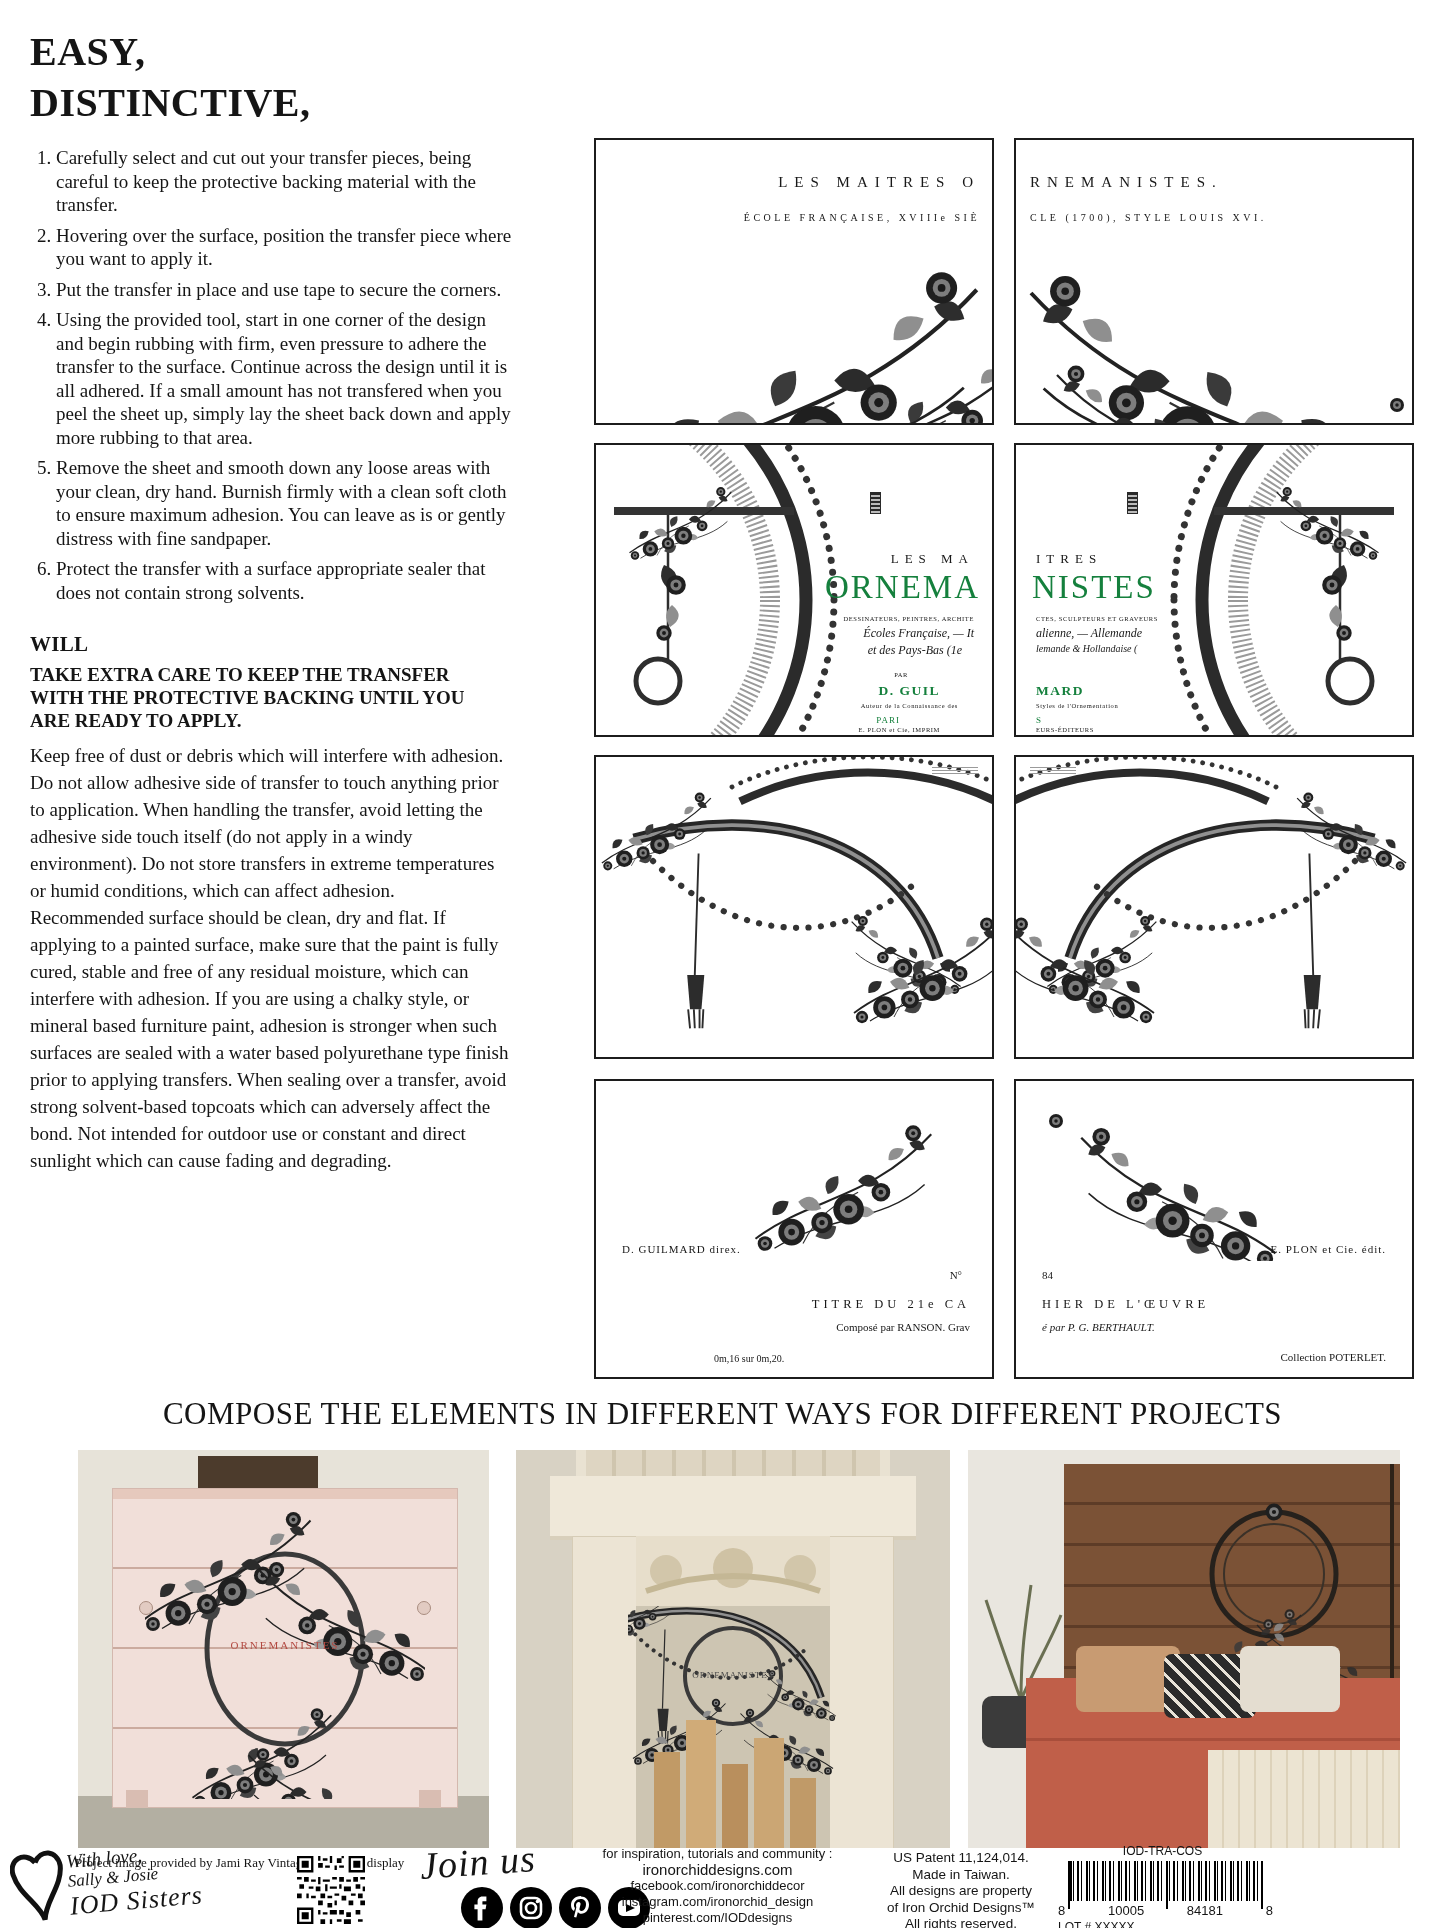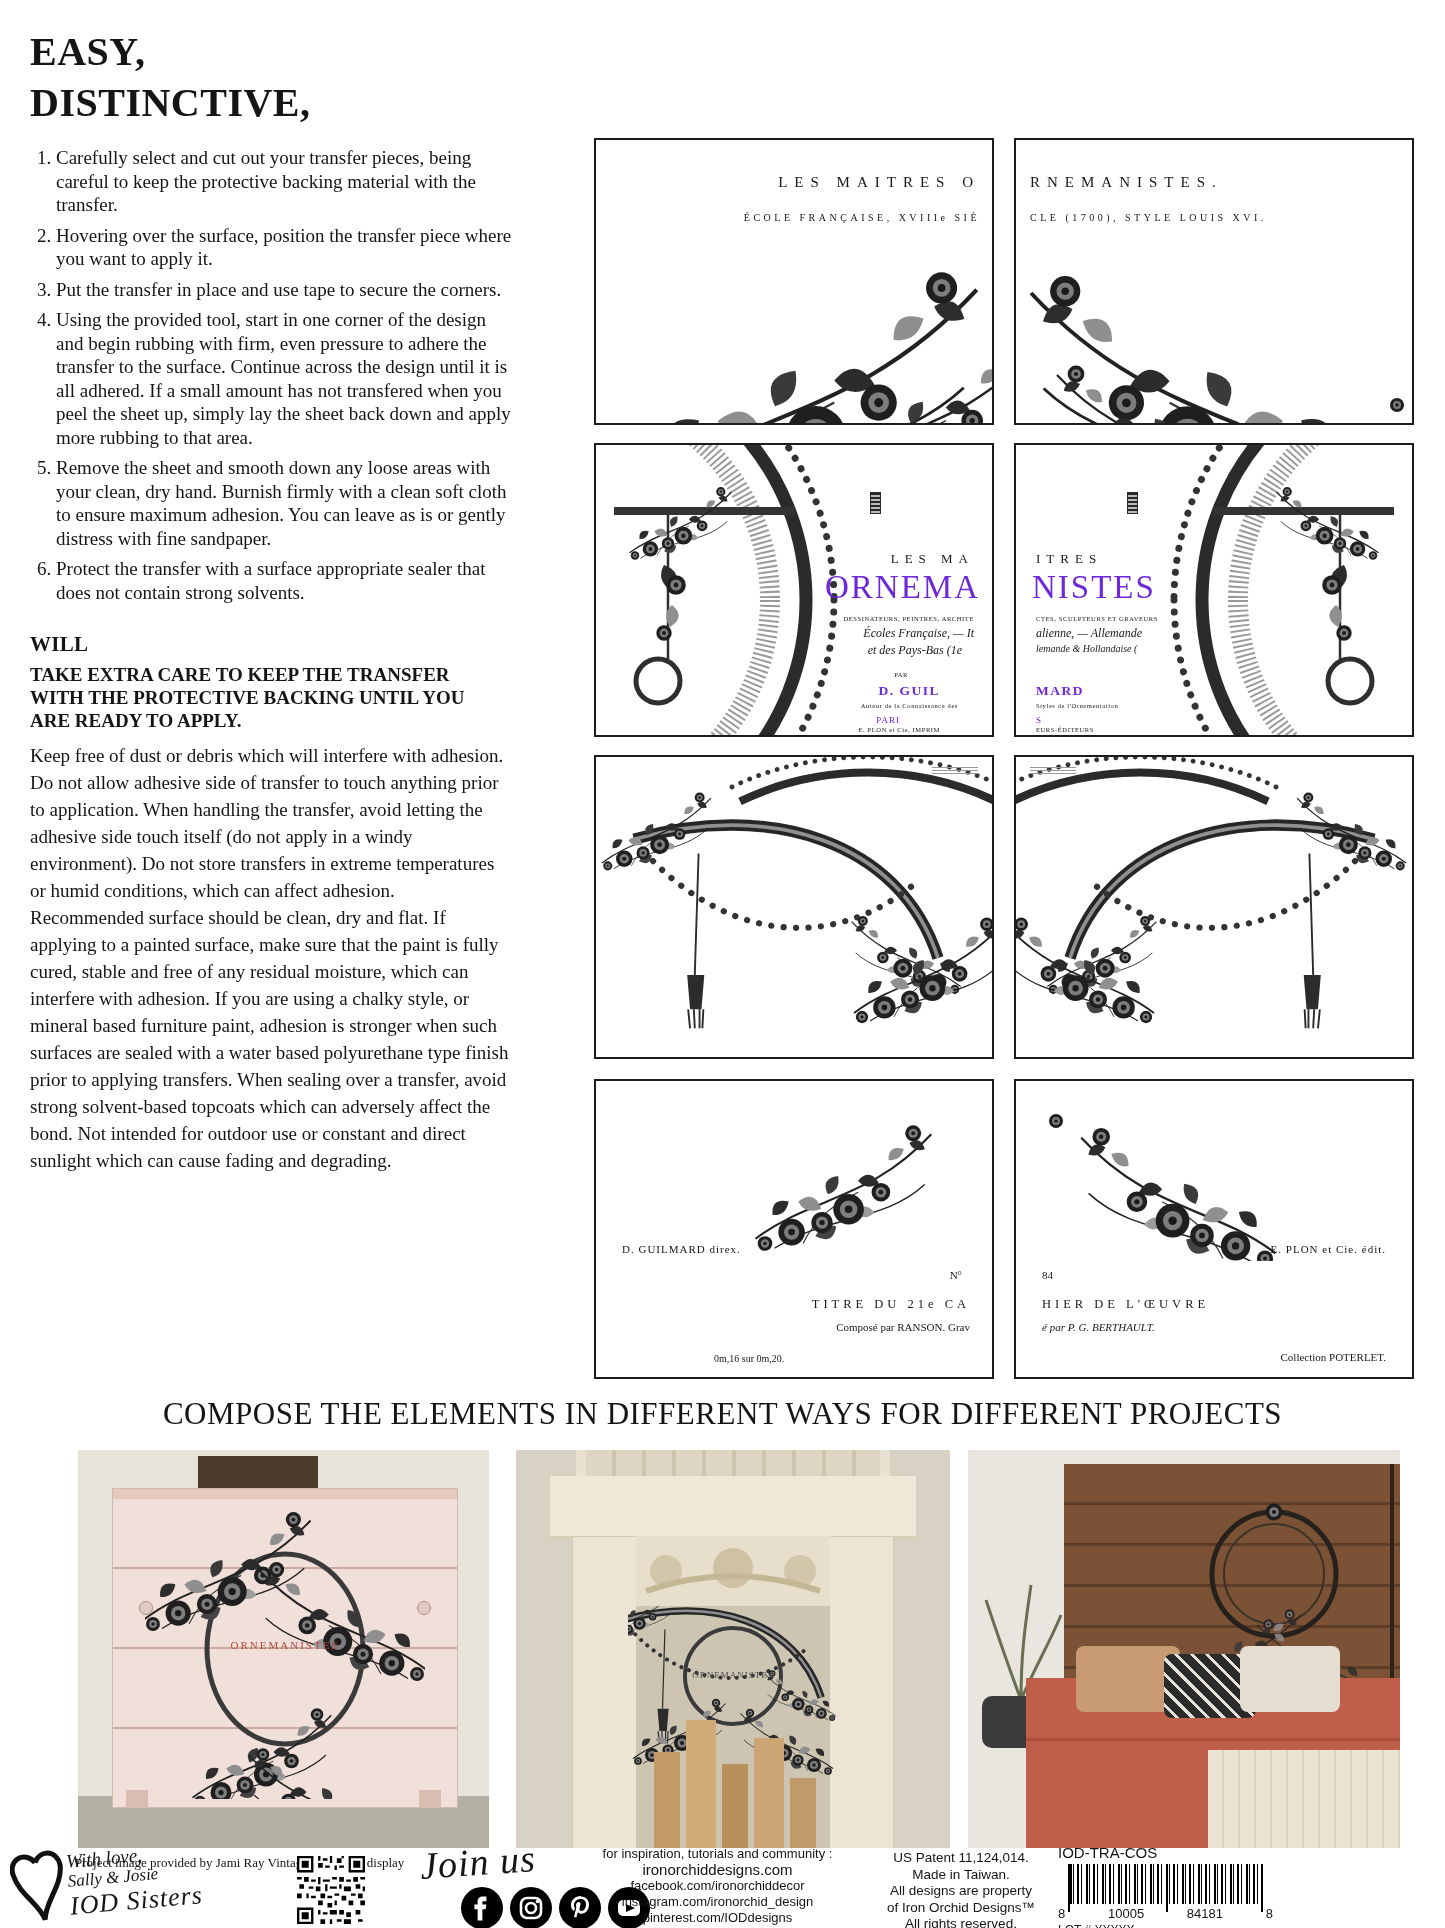--- a/index.html
+++ b/index.html
@@ -20,21 +20,21 @@
   .right-header{position:absolute;left:560px;top:24px;width:884px;text-align:center;
                 font-size:33px;line-height:37px;letter-spacing:.5px}
   .right-header span{display:block}
 
   
   .sheet{position:absolute;background:#fff;border:2px solid #1c1c1c;overflow:hidden}
   .sheet .eng{position:absolute}
   .lbl{position:absolute;white-space:nowrap;color:#181818}
   .lbl-title{font-size:15px;letter-spacing:7px}
   .lbl-sub{font-size:10px;letter-spacing:3.5px}
-  .red{color:#6d28d9}
+  .red{color:#15803d}
   .t-caps{font-size:6.5px;letter-spacing:.6px}
   .t-it{font-size:12px;font-style:italic}
   .t-name{font-size:13.5px;font-weight:bold;letter-spacing:1.5px}
   .t-word{font-size:33px;letter-spacing:2px}
   .t-small{font-size:11px}
   .t-spaced{font-size:12.5px;letter-spacing:4px}
   .mark{position:absolute;width:9px;height:20px;background:
         repeating-linear-gradient(#2a2a2a 0 2px,#bbb 2px 4px);outline:1px solid #2a2a2a}
   .corner-print{position:absolute;width:46px;height:8px;background:
         repeating-linear-gradient(#9a9a9a 0 1px,transparent 1px 3px)}
@@ -54,21 +54,21 @@
   .sig-l3{font-size:26px;margin-top:4px;letter-spacing:1px}
   .joinus{position:absolute;left:420px;top:1840px;width:250px}
   .joinus-word{font-style:italic;font-size:38px;letter-spacing:1px;transform:rotate(-4deg);display:inline-block}
   .soc-row{margin-top:2px;display:flex;gap:5px;padding-left:40px}
   .info-block{position:absolute;left:590px;top:1846px;width:255px;text-align:center;
               font-size:13px;line-height:16px}
   .info-block .site{font-size:15px}
   .legal-block{position:absolute;left:872px;top:1850px;width:178px;text-align:center;
                font-size:13.5px;line-height:16.5px}
   .bc-block{position:absolute;left:1058px;top:1844px;width:215px}
-  .bc-sku{font-size:15px;text-align:left;padding-right:6px}
+  .bc-sku{font-size:12px;text-align:center;padding-right:6px}
   .bc-bars{position:relative;height:40px;margin:3px 12px 0 12px;background:
      repeating-linear-gradient(90deg,#000 0 2px,#fff 2px 3px,#000 3px 4px,#fff 4px 7px,
                                #000 7px 9px,#fff 9px 11px,#000 11px 12px,#fff 12px 16px)}
   .bc-guard{position:absolute;top:0;width:2px;height:48px;background:#000}
   .bc-digits{display:flex;justify-content:space-between;font-size:13px;margin:2px 0 0 0}
   .bc-lot{font-size:12px;margin-top:2px}
 </style>
 </head>
 <body>
 

